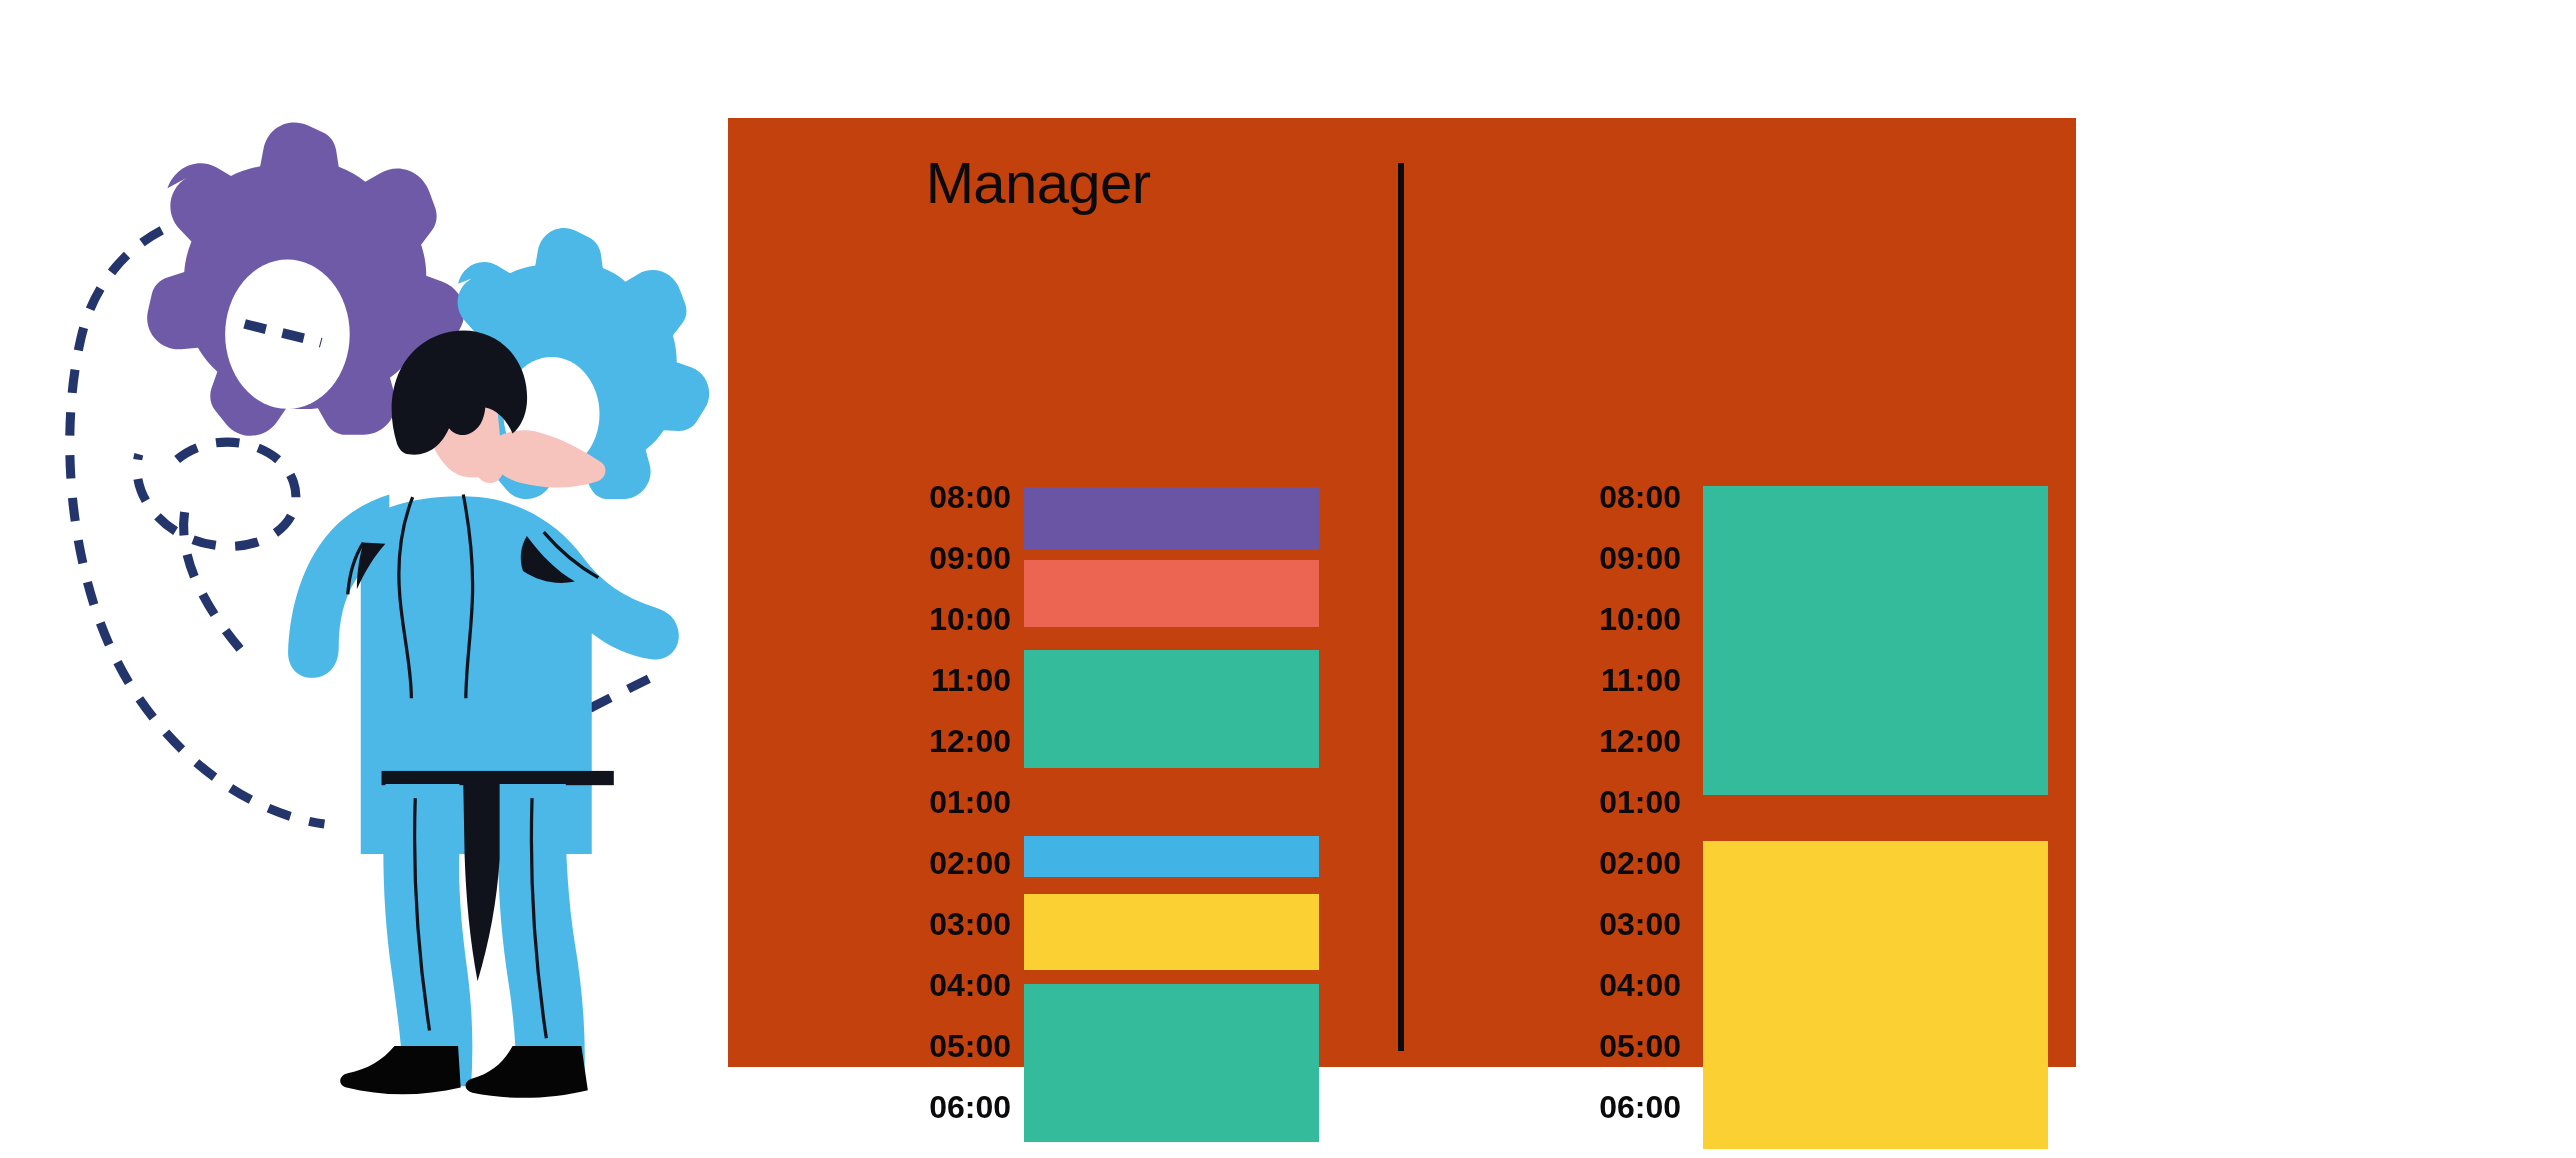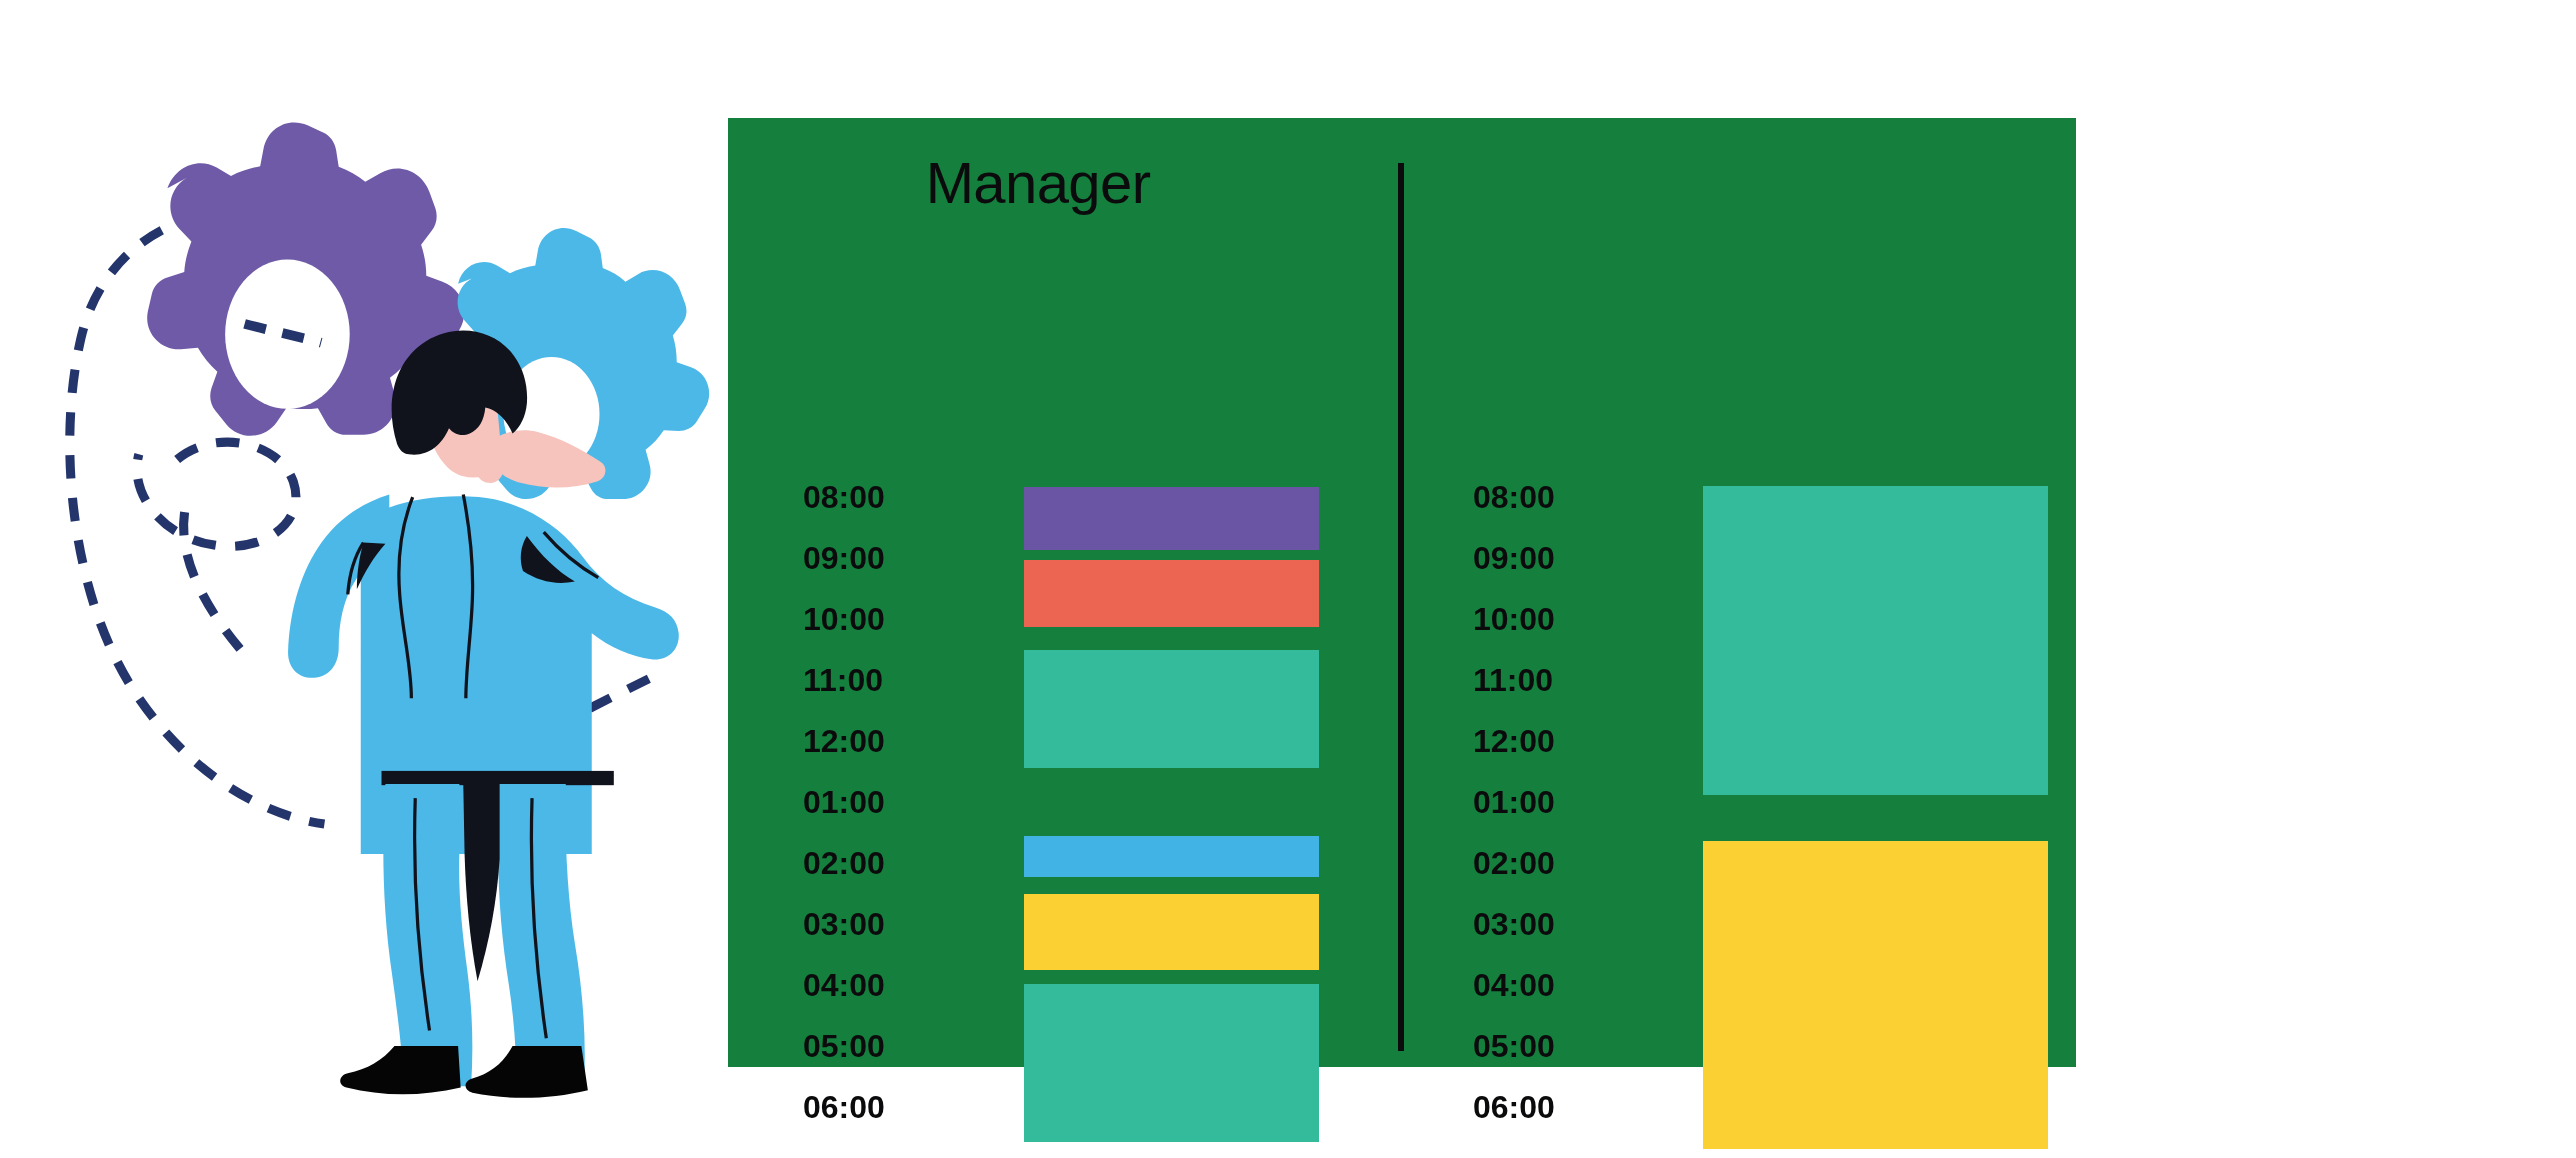--- a/index.html
+++ b/index.html
@@ -14,21 +14,21 @@
 
   
   #illustration{position:absolute;left:0;top:0;width:728px;height:1159px;}
   #illustration svg{position:absolute;left:0;top:0;}
 
   
   #panel{
     position:absolute;
     left:728px;top:118px;
     width:1348px;height:949px;
-    background:#15803d;
+    background:#c2410c;
   }
 
   .col{position:absolute;top:0;height:100%;}
   #col-manager{left:0px;width:670px;}
   #col-maker{left:675px;width:673px;}
 
   .col-title{
     position:absolute;
     top:36px;
     width:100%;
@@ -49,21 +49,21 @@
     width:5.8px;height:888px;
     background:#0b0b0d;
   }
 
   
   .rail{position:absolute;}
   .tick{
     position:absolute;
     right:0;
     width:208px;
-    text-align:left;
+    text-align:right;
     font-size:32px;
     font-weight:700;
     color:#0b0b0d;
     line-height:1;
     white-space:nowrap;
   }
 
   
   .bars{position:absolute;}
   .bar{position:absolute;}

